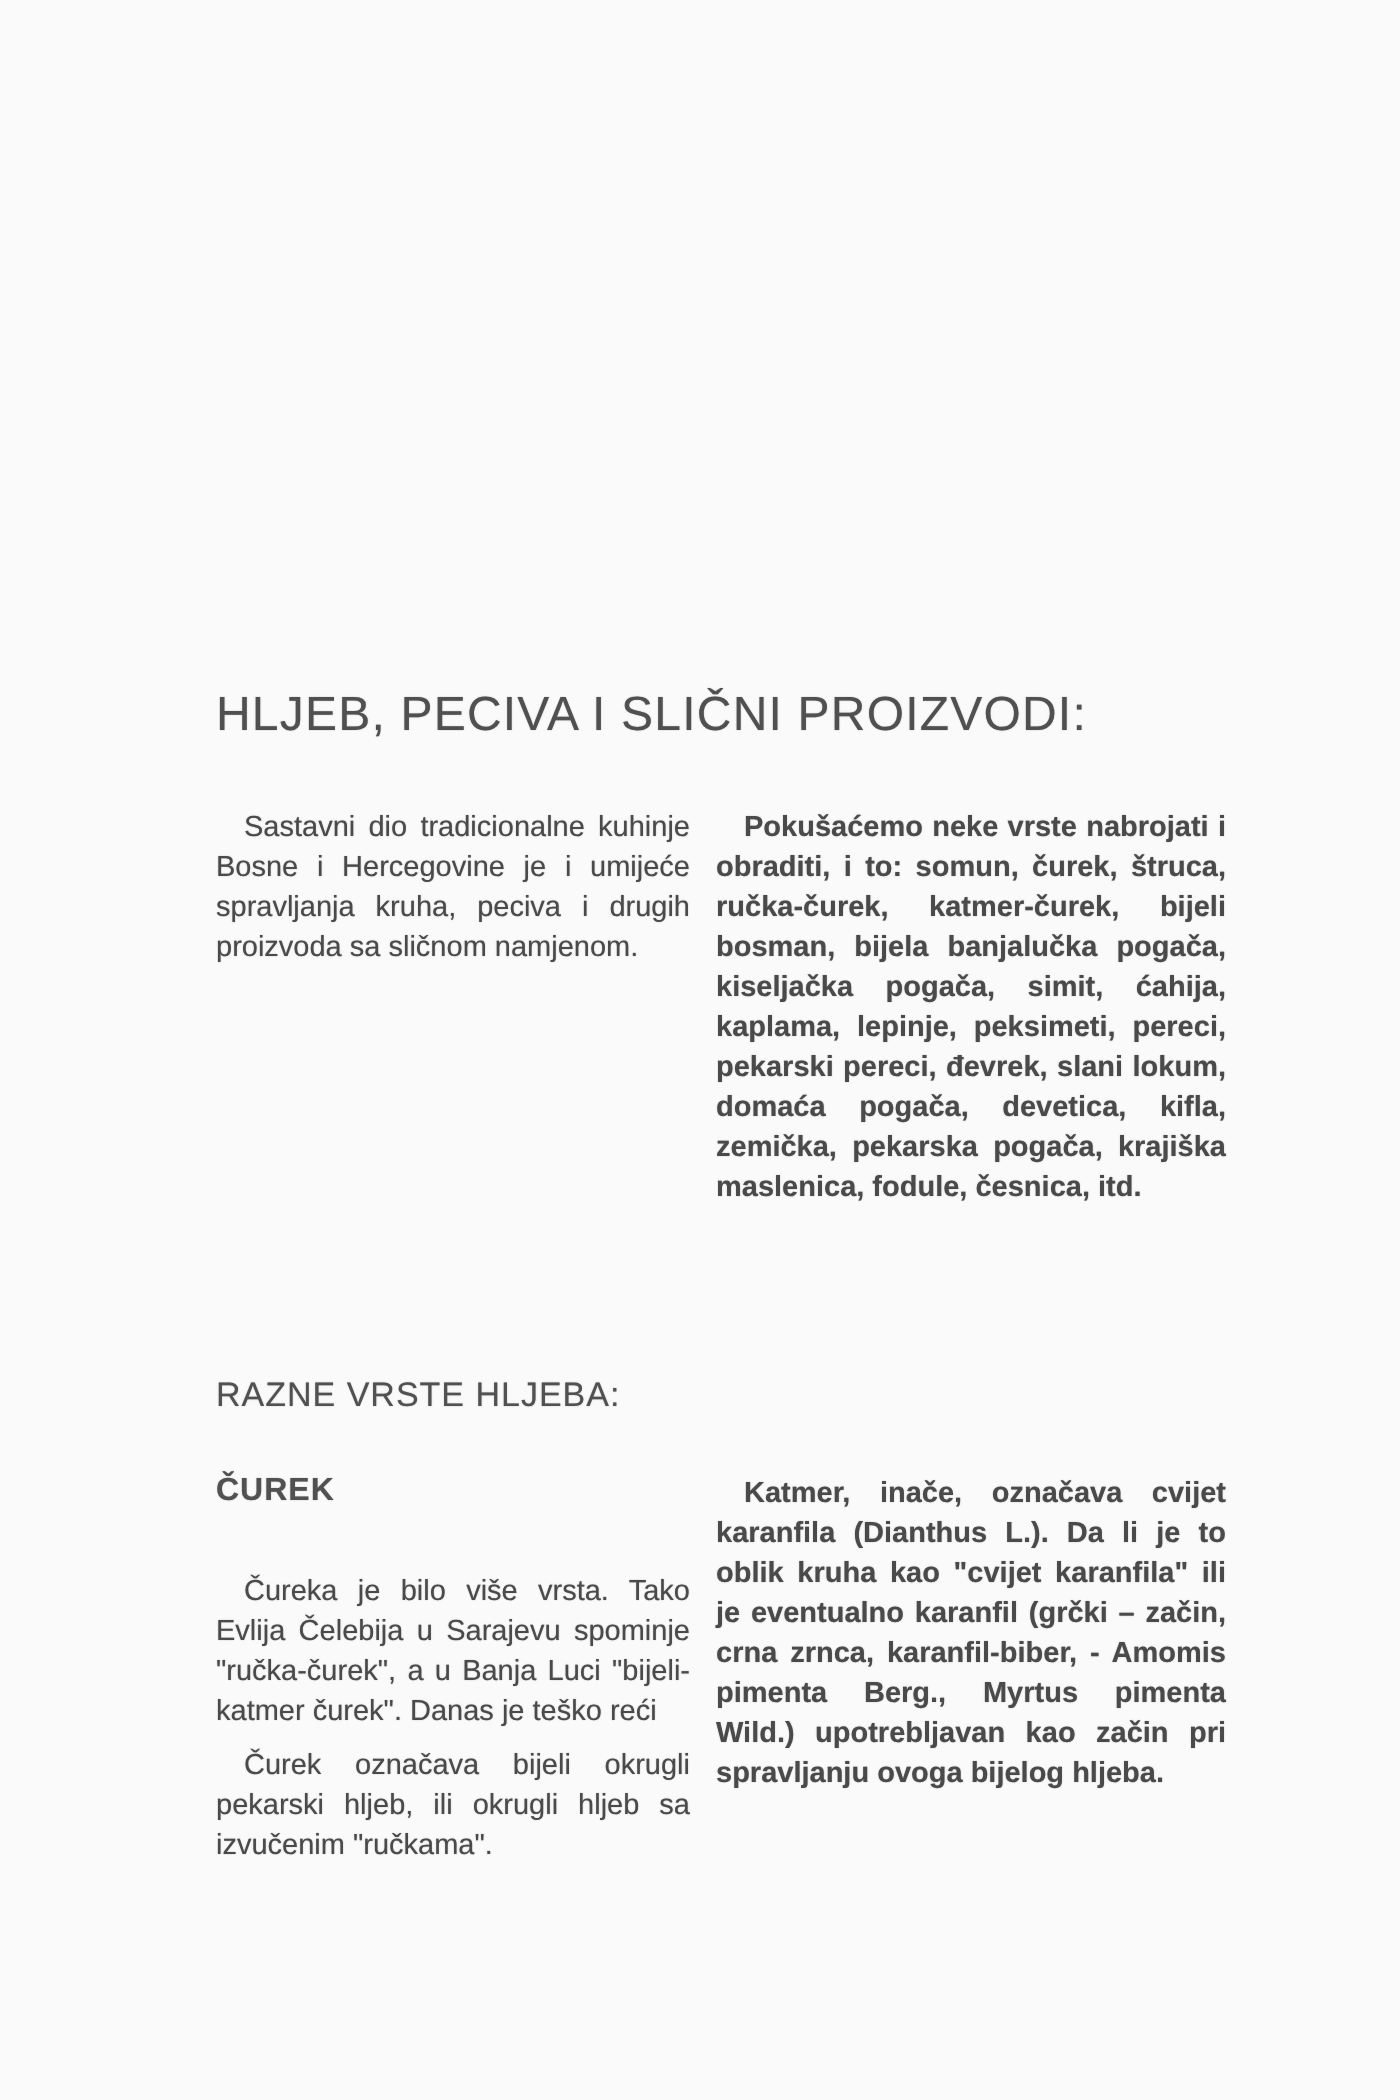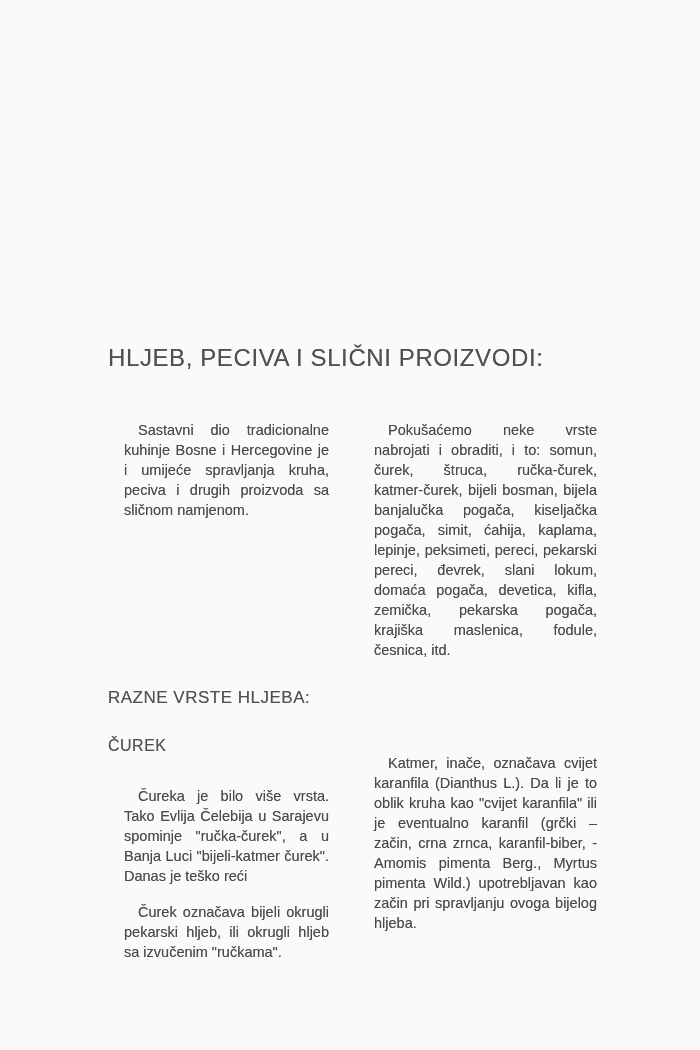--- a/index.html
+++ b/index.html
@@ -41,23 +41,23 @@
     position: absolute;
     left: 108px;
     width: 505px;
     display: flex;
     gap: 13px;
     align-items: flex-start;
   }
   .cols-1 { top: 404px; }
   .cols-2 { top: 737px; }
   .col-l { width: 237px; }
-  .col-r { width: 255px; }
+  .col-r { width: 255px; font-weight: bold; }
   p {
-    margin: 16px;
+    margin: 0;
     font-size: 14.5px;
     line-height: 20px;
     text-align: justify;
     text-indent: 14px;
     color: var(--ink);
     hyphens: none;
   }
   .cols-2 p + p { margin-top: 7px; }
   p.no-indent { text-indent: 0; }
   .section-heading {
@@ -68,21 +68,21 @@
     font-size: 17px;
     font-weight: 400;
     letter-spacing: 0.5px;
     color: #515151;
     white-space: nowrap;
     text-align: right;
   }
   .subheading {
     margin: 0 0 31px 0;
     font-size: 16px;
-    font-weight: 400;
+    font-weight: 700;
     letter-spacing: 0.5px;
     color: #515151;
   }
 </style>
 </head>
 <body>
 
 <div class="page">
 
   <h1 class="title">HLJEB, PECIVA I SLIČNI PROIZVODI:</h1>

